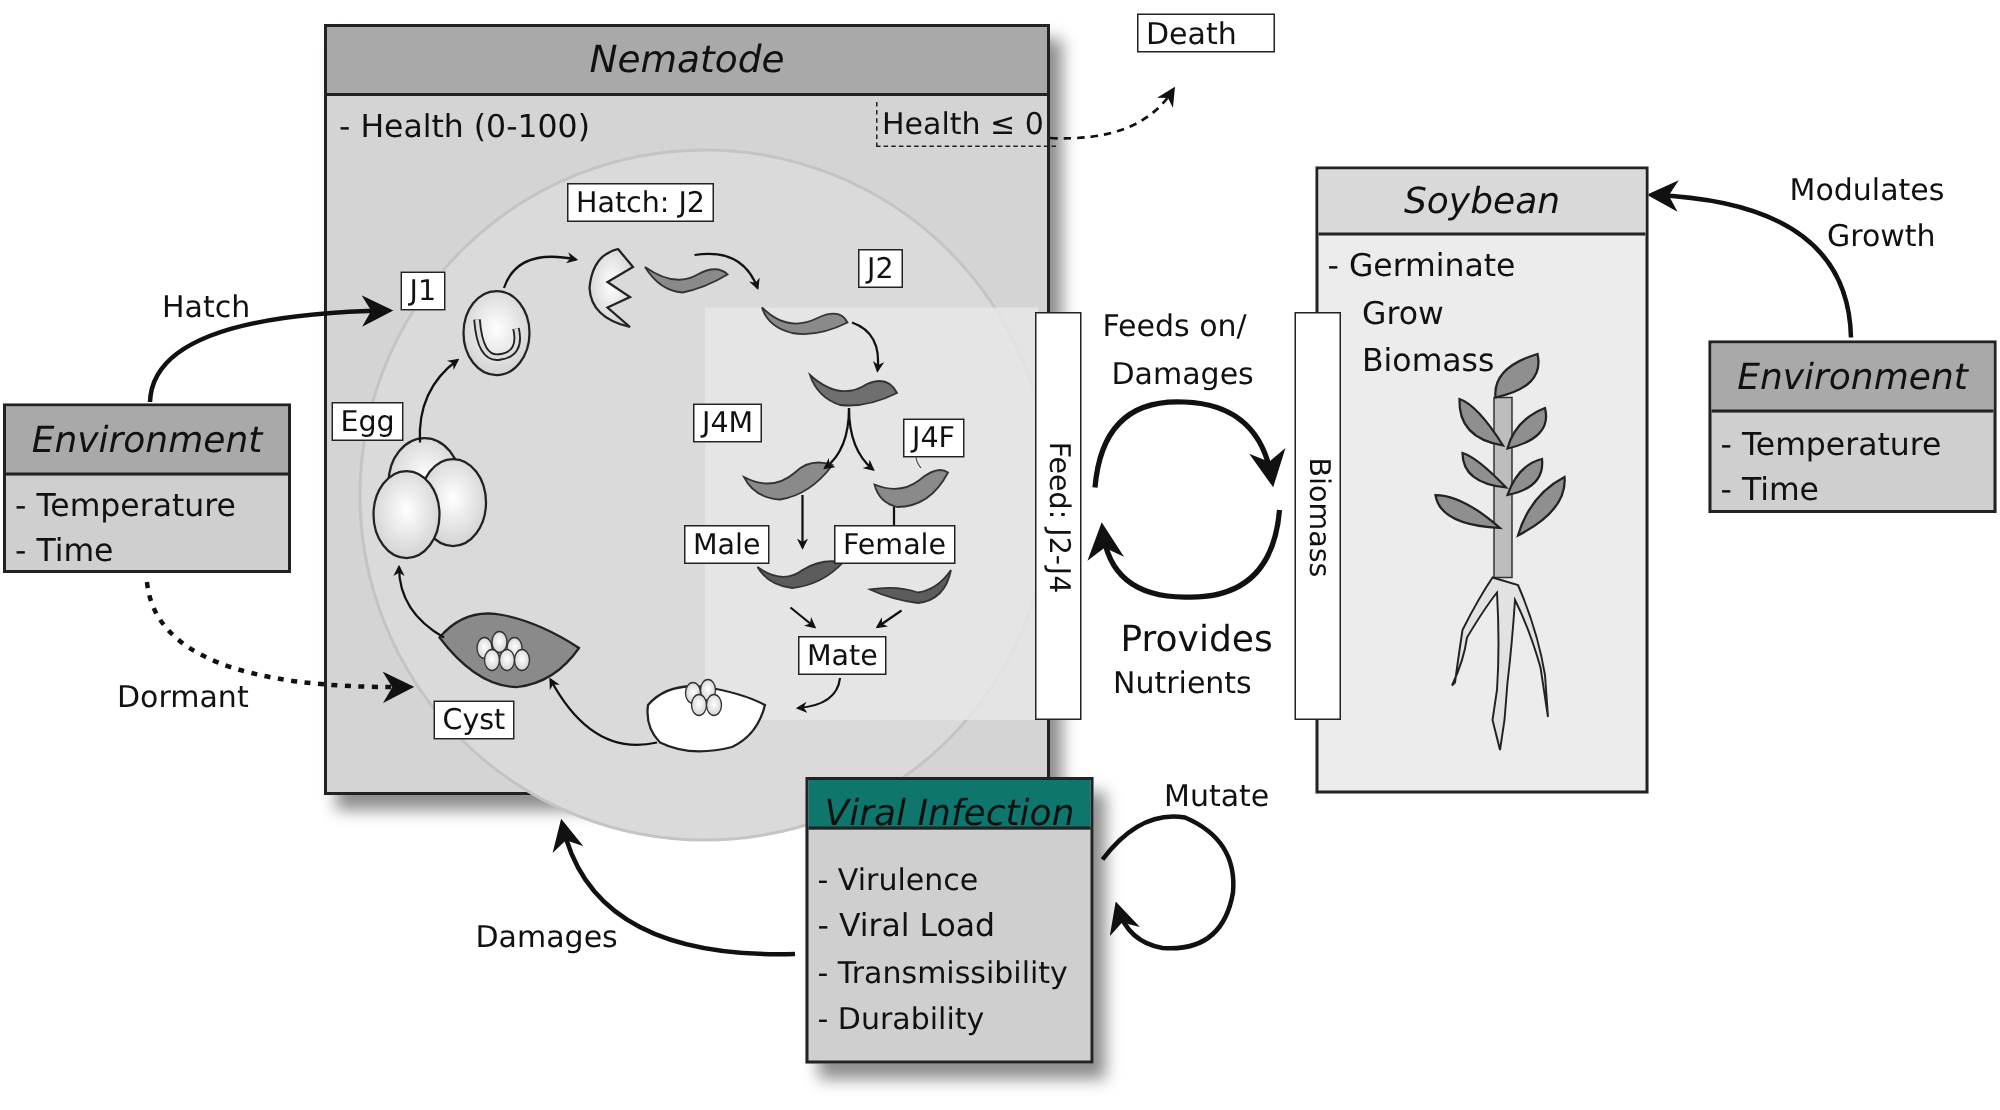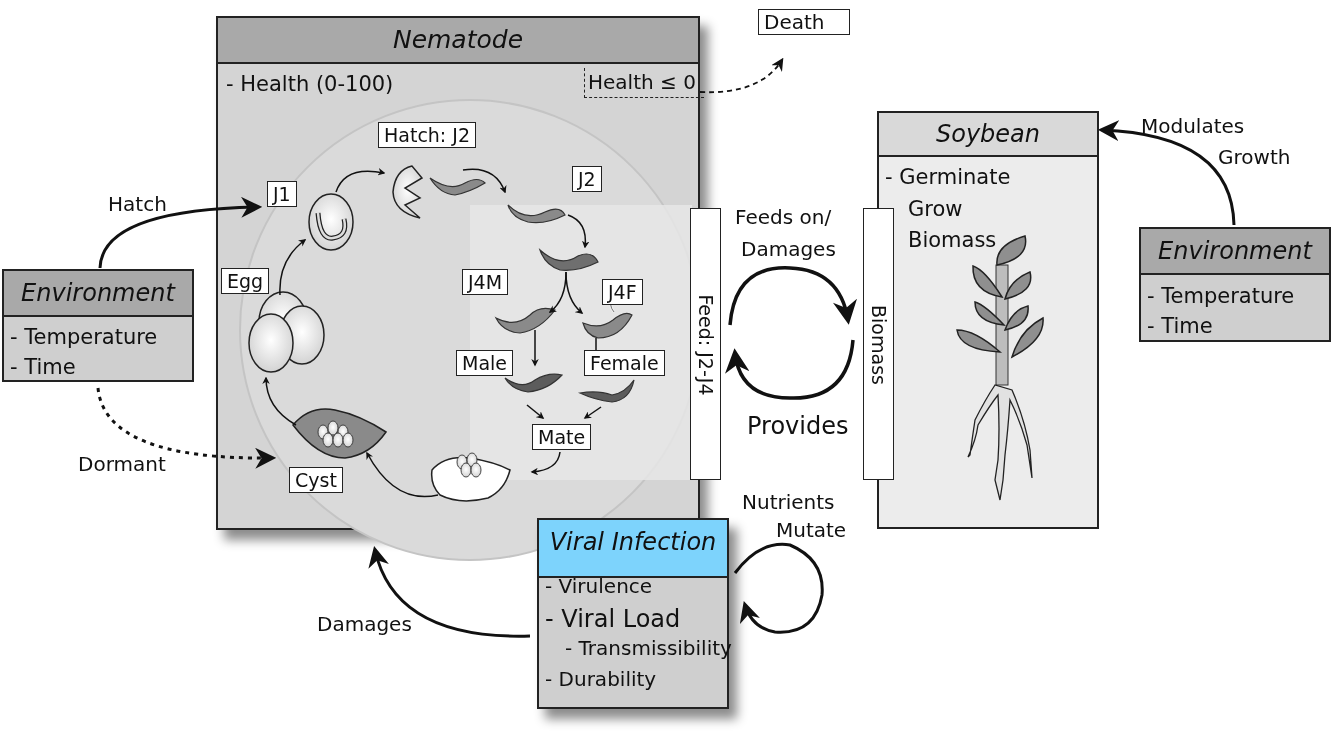--- a/index.html
+++ b/index.html
@@ -125,21 +125,21 @@
   <path d="M735,573 Q760,540 790,545 Q825,560 822,595 Q815,635 775,632 Q752,628 745,605" fill="none" stroke="#111" stroke-width="3" marker-end="url(#ah)"></path>
 </svg>
 
 <div class="lbl" style="left:221px; top:268px;">Egg</div>
 <div class="lbl" style="left:267px; top:181px;">J1</div>
 <div class="lbl" style="left:378px; top:122px;">Hatch: J2</div>
 <div class="lbl" style="left:539px; top:166px;margin-left:33px;">J2</div>
 <div class="lbl" style="left:462px; top:269px;">J4M</div>
 <div class="lbl" style="left:602px; top:279px;">J4F</div>
 <div class="lbl" style="left:456px; top:350px;">Male</div>
-<div class="lbl" style="left:584px; top:350px;">Female</div>
+<div class="lbl" style="left:556px; top:350px;">Female</div>
 <div class="lbl" style="left:532px; top:424px;">Mate</div>
 <div class="lbl" style="left:289px; top:467px;">Cyst</div>
 
 <div class="box" style="left:690px; top:208px; width:31px; height:272px; background:#fff; border-width:1.5px;">
   <div class="vtext" style="left:-40px; top:125px; width:110px; text-align:center;">Feed: J2-J4</div>
 </div>
 
 <div class="lbl" style="left:758px; top:9px; font-size:20px; width:92px; text-align:left;">Death</div>
 
 <div class="box" style="left:2px; top:269px; width:192px; height:113px; background:#cfcfcf;">
@@ -148,21 +148,21 @@
   </div>
   <div class="attr" style="left:6px; top:54px;">-  Temperature</div>
   <div class="attr" style="left:6px; top:84px;">-  Time</div>
 </div>
 <div class="txt" style="left:108px; top:192px; font-size:20px;">Hatch</div>
 <div class="txt" style="left:78px; top:452px; font-size:20px;">Dormant</div>
 
 <div class="txt" style="left:735px; top:205px; font-size:20px;">Feeds on/</div>
 <div class="txt" style="left:741px; top:237px; font-size:20px;">Damages</div>
 <div class="txt" style="left:747px; top:412px; font-size:24px;">Provides</div>
-<div class="txt" style="left:742px; top:443px; font-size:20px;margin-top:47px;">Nutrients</div>
+<div class="txt" style="left:742px; top:443px; font-size:20px;">Nutrients</div>
 
 <div class="box" style="left:877px; top:111px; width:222px; height:418px; background:#ececec;">
   <div class="hdr" style="height:44px; background:#d9d9d9; font-size:24px; line-height:42px;">
     <span>Soybean</span>
   </div>
   <div class="attr" style="left:6px; top:52px;">-  Germinate</div>
   <div class="attr" style="left:29px; top:84px;">Grow</div>
   <div class="attr" style="left:29px; top:115px;">Biomass</div>
 </div>
 
@@ -186,26 +186,26 @@
   <div class="vtext" style="left:-40px; top:125px; width:110px; text-align:center;">Biomass</div>
 </div>
 
 <div class="box" style="left:1139px; top:227px; width:192px; height:115px; background:#cfcfcf;">
   <div class="hdr" style="height:46px; background:#a9a9a9; font-size:24px; line-height:44px;">
     <span>Environment</span>
   </div>
   <div class="attr" style="left:6px; top:55px;">-  Temperature</div>
   <div class="attr" style="left:6px; top:85px;">-  Time</div>
 </div>
-<div class="txt" style="left:1141px; top:114px; font-size:20px;">Modulates</div>
+<div class="txt" style="left:1193px; top:114px; font-size:20px;">Modulates</div>
 <div class="txt" style="left:1218px; top:145px; font-size:20px;">Growth</div>
 
 <div class="box shadow" style="left:537px; top:518px; width:192px; height:191px; background:#cfcfcf;">
-  <div class="hdr" style="height:58px; background:#7dd3fc; font-size:24px; line-height:44px;">
+  <div class="hdr" style="height:33px; background:#0f766e; font-size:24px; line-height:44px;">
     <span>Viral Infection</span>
   </div>
   <div class="attr" style="left:6px; top:54px; font-size:20px;">-  Virulence</div>
-  <div class="attr" style="left:6px; top:85px; font-size:24px;">-  Viral Load</div>
-  <div class="attr" style="left:6px; top:116px; font-size:20px;margin-left:20px;">-  Transmissibility</div>
+  <div class="attr" style="left:6px; top:85px; font-size:21px;">-  Viral Load</div>
+  <div class="attr" style="left:6px; top:116px; font-size:20px;">-  Transmissibility</div>
   <div class="attr" style="left:6px; top:147px; font-size:20px;">-  Durability</div>
 </div>
 <div class="txt" style="left:776px; top:518px; font-size:20px;">Mutate</div>
 <div class="txt" style="left:317px; top:612px; font-size:20px;">Damages</div>
 
 </body></html>

